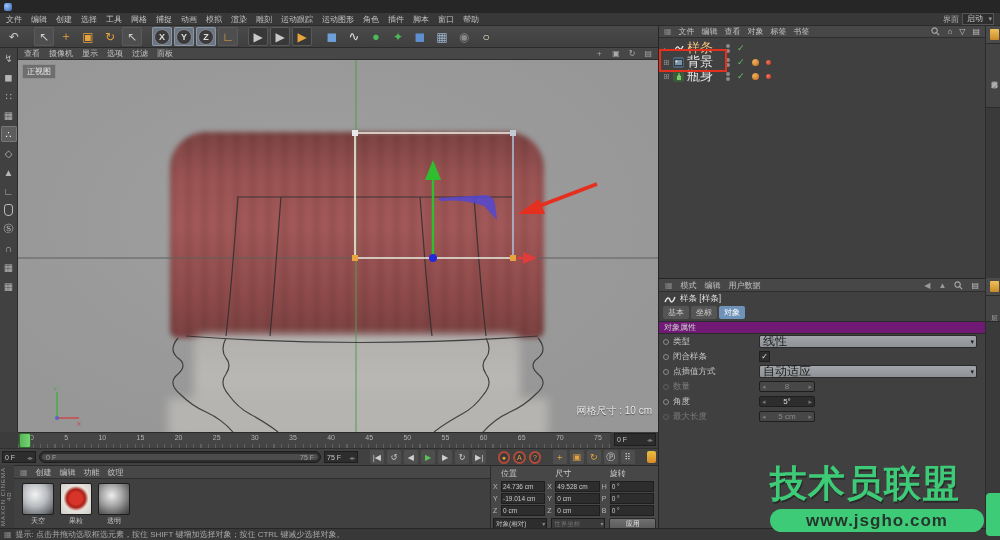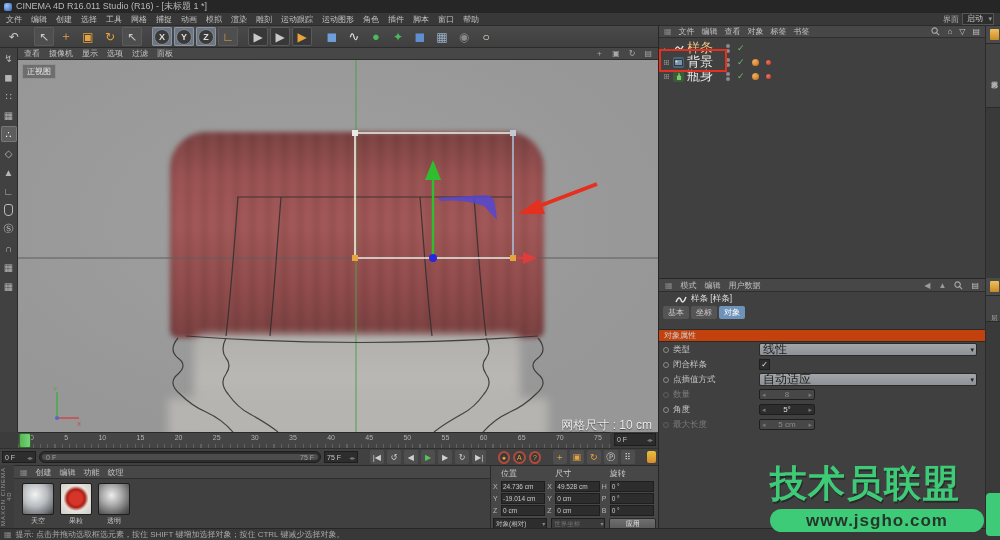--- a/index.html
+++ b/index.html
@@ -89,25 +89,25 @@
   .omexp{color:#8f8f8f;font-size:8px;width:7px;}
   .omicon{width:11px;height:11px;border-radius:2px;display:flex;align-items:center;justify-content:center;font-size:8px;}
   .omname{font-size:13px;color:#e6e6e6;width:30px;}
   .omdots{display:flex;flex-direction:column;gap:1px;margin-left:6px;}
   .omdots i{width:4px;height:4px;border-radius:50%;background:#8a8a8a;}
   .omcheck{color:#62c162;font-size:9px;margin-left:4px;}
   .tagdot{width:7px;height:7px;border-radius:50%;background:radial-gradient(circle at 35% 35%,#f0b060,#c06a18);margin-left:4px;}
   .tagdot.red{background:radial-gradient(circle at 35% 35%,#f07560,#bf3018);width:5px;height:5px;}
   .annobox{position:absolute;left:0;top:10px;width:64px;height:19px;border:2px solid #e5301f;z-index:5;}
   .attrpanel{position:absolute;left:0;top:252px;width:326px;height:250px;border-top:1px solid #262626;}
-  .attrtitle{display:flex;align-items:center;gap:4px;height:14px;padding-left:16px;font-size:8.5px;color:#dedede;}
+  .attrtitle{display:flex;align-items:center;gap:4px;height:14px;padding-left:5px;font-size:8.5px;color:#dedede;}
   .attrtabs{display:flex;gap:2px;padding-left:4px;height:13px;align-items:flex-start;}
   .atab{background:#555;color:#ccc;font-size:8px;padding:1px 5px;border-radius:2px;}
   .atab.active{background:#6f93b8;color:#fff;}
-  .asection{height:11px;background:#c2410c;color:#cdcdcd;font-size:8px;line-height:11px;padding-left:5px;margin-top:10px;border-top:1px solid #2a2a2a;border-bottom:1px solid #2a2a2a;}
+  .asection{height:11px;background:#701a75;color:#cdcdcd;font-size:8px;line-height:11px;padding-left:5px;margin-top:2px;border-top:1px solid #2a2a2a;border-bottom:1px solid #2a2a2a;}
   .arow{display:flex;align-items:center;height:15px;padding-left:4px;}
   .adot{width:6px;height:6px;border-radius:50%;border:1px solid #8a8a8a;margin-right:4px;box-sizing:border-box;}
   .alabel{width:86px;font-size:8.5px;color:#c4c4c4;}
   .alabel.dis{color:#787878;}
   .add{flex:1;margin-right:8px;height:11px;background:linear-gradient(#a2a6aa,#8e9296);border:1px solid #2a2a2a;border-radius:2px;color:#1d1d1d;font-size:12px;line-height:11px;padding:0 3px;position:relative;}
   .add:after{content:"▾";position:absolute;right:2px;top:0;font-size:7px;color:#222;}
   .acheck{width:9px;height:9px;background:#2d2d2d;border:1px solid #1e1e1e;color:#e8e8e8;font-size:8px;line-height:9px;text-align:center;}
   .astep{width:56px;height:11px;background:#2d2d2d;border:1px solid #1e1e1e;color:#ddd;font-size:8px;display:flex;align-items:center;justify-content:space-between;padding:0 2px;box-sizing:border-box;border-radius:2px;}
   .astep.dis{background:#474747;color:#8a8a8a;}
   .astep .ar{color:#777;font-size:7px;}
@@ -123,21 +123,20 @@
   .wmsliver{left:986px;top:493px;width:14px;height:43px;border-radius:4px 0 0 4px;z-index:20;}
   .svgline{shape-rendering:geometricPrecision;}
 </style>
 </head>
 <body>
 
 <div id="app">
 
   <div class="abs titlebar">
     <span class="appicon"></span>
-    <span>CINEMA 4D R16.011 Studio (R16) - [未标题 1 *]</span>
   </div>
 
   <div class="abs menubar">
     <span>文件</span>
     <span>编辑</span>
     <span>创建</span>
     <span>选择</span>
     <span>工具</span>
     <span>网格</span>
     <span>捕捉</span>
@@ -256,21 +255,21 @@
       </g>
     </svg>
 
     <svg width="40" height="44" style="position:absolute;left:25px;top:336px;">
       <line x1="14" y1="34" x2="14" y2="8" stroke="#3fae3f" stroke-width="1.4"></line>
       <line x1="14" y1="34" x2="36" y2="34" stroke="#cf4444" stroke-width="1.4"></line>
       <circle cx="14" cy="34" r="2" fill="#5566cc"></circle>
       <text x="10" y="7" font-size="6" fill="#3fae3f">Y</text>
       <text x="34" y="42" font-size="6" fill="#cf4444">X</text>
     </svg>
-    <div style="position:absolute;right:6px;top:369px;font-size:12px;color:#e9e9e9;text-shadow:0 1px 1px rgba(0,0,0,.5);">网格尺寸 : 10 cm</div>
+    <div style="position:absolute;right:6px;top:356px;font-size:10px;color:#e9e9e9;text-shadow:0 1px 1px rgba(0,0,0,.5);">网格尺寸 : 10 cm</div>
   </div>
 
   <div class="abs vpmenu">
     <span>查看</span>
     <span>摄像机</span>
     <span>显示</span>
     <span>选项</span>
     <span>过滤</span>
     <span>面板</span>
     <span class="sp"></span>

